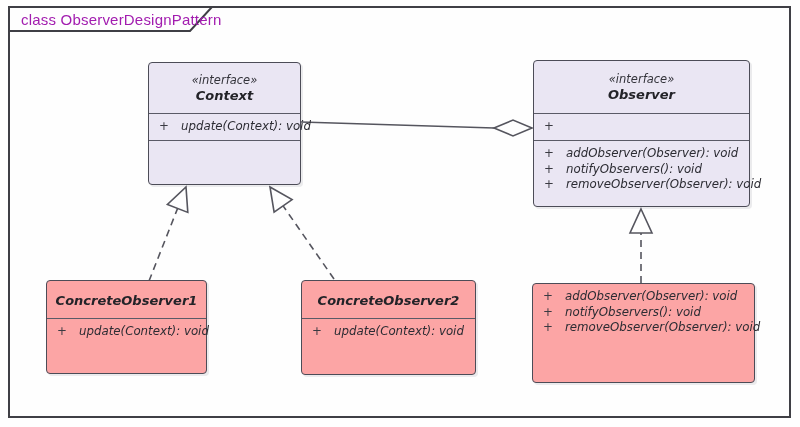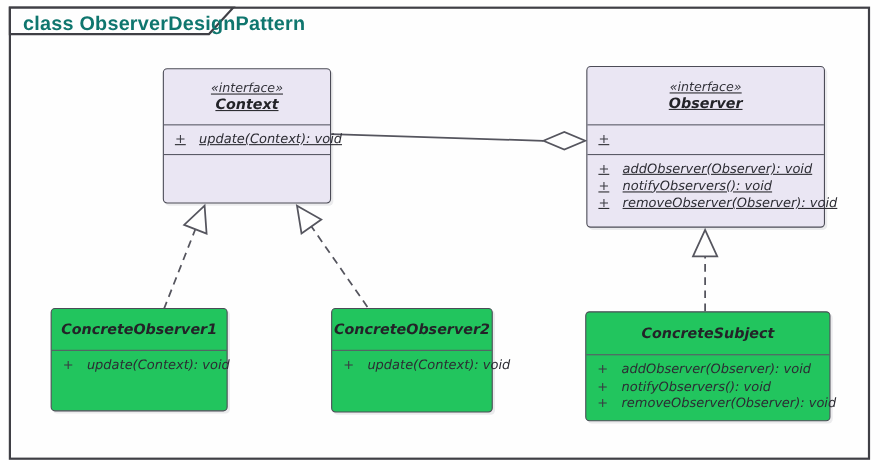--- a/index.html
+++ b/index.html
@@ -4,32 +4,32 @@
 <style>
   html,body{margin:0;padding:0;background:#ffffff;}
   #canvas{
     position:relative;width:800px;height:427px;background:#fefefe;overflow:hidden;
     font-family:"DejaVu Sans","Liberation Sans",sans-serif;color:#2e2e33;
   }
   
   #connector-layer{position:absolute;left:0;top:0;z-index:1;}
   .frame-title{
     position:absolute;left:21px;top:11px;z-index:3;
-    font-family:"Liberation Sans",sans-serif;font-weight:bold;font-size:18px;color:#0f766e;
+    font-family:"Liberation Sans",sans-serif;font-weight:normal;font-size:15px;color:#a21caf;
     letter-spacing:.2px;white-space:nowrap;
   }
   
   .uml-box{
     position:absolute;z-index:2;box-sizing:border-box;
     border:1.6px solid #4c4c57;border-radius:4px;
     box-shadow:2px 2px 0 rgba(70,70,90,.10);
     display:flex;flex-direction:column;
   }
-  .uml-box.iface{background:#eae6f3;text-decoration:underline;}
-  .uml-box.concrete{background:#22c55e;}
+  .uml-box.iface{background:#eae6f3;}
+  .uml-box.concrete{background:#fca5a5;}
   .compartment{box-sizing:border-box;}
   .compartment + .compartment{border-top:1.2px solid #5a5a66;}
   .name-comp{display:flex;flex-direction:column;align-items:center;justify-content:center;}
   .stereotype{font-style:italic;font-size:11.5px;color:#33333a;}
   .class-name{font-style:italic;font-weight:bold;font-size:13px;color:#232328;margin-top:1px;}
   .member-comp{padding:5px 6px 2px 10px;}
   .member-row{display:flex;align-items:baseline;font-style:italic;font-size:11.8px;line-height:15.5px;white-space:nowrap;}
   .member-row .vis{width:22px;flex:0 0 22px;text-align:left;font-style:normal;color:#3a3a42;}
   .member-row .sig{color:#2c2c33;}
   .empty-comp{flex:1;}
@@ -105,36 +105,33 @@
       <span class="class-name">ConcreteObserver1</span>
     </div>
     <div class="compartment member-comp empty-comp">
       <div class="member-row">
         <span class="vis">+</span>
         <span class="sig">update(Context): void</span>
       </div>
     </div>
   </div>
 
-  <div class="uml-box concrete" style="left:301px;top:280px;width:147px;height:95px;">
+  <div class="uml-box concrete" style="left:301px;top:280px;width:175px;height:95px;">
     <div class="compartment name-comp" style="height:37px;">
       <span class="class-name">ConcreteObserver2</span>
     </div>
     <div class="compartment member-comp empty-comp">
       <div class="member-row">
         <span class="vis">+</span>
         <span class="sig">update(Context): void</span>
       </div>
     </div>
   </div>
 
   <div class="uml-box concrete" style="left:532px;top:283px;width:223px;height:100px;">
-    <div class="compartment name-comp" style="height:38px;">
-      <span class="class-name">ConcreteSubject</span>
-    </div>
     <div class="compartment member-comp empty-comp">
       <div class="member-row">
         <span class="vis">+</span>
         <span class="sig">addObserver(Observer): void</span>
       </div>
       <div class="member-row">
         <span class="vis">+</span>
         <span class="sig">notifyObservers(): void</span>
       </div>
       <div class="member-row">

